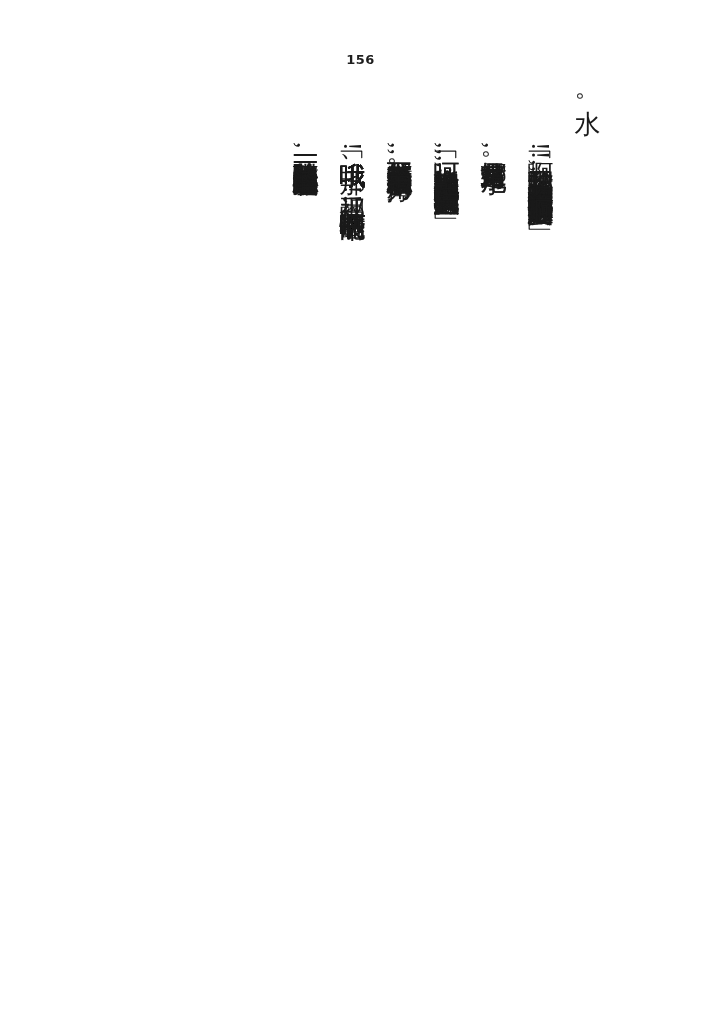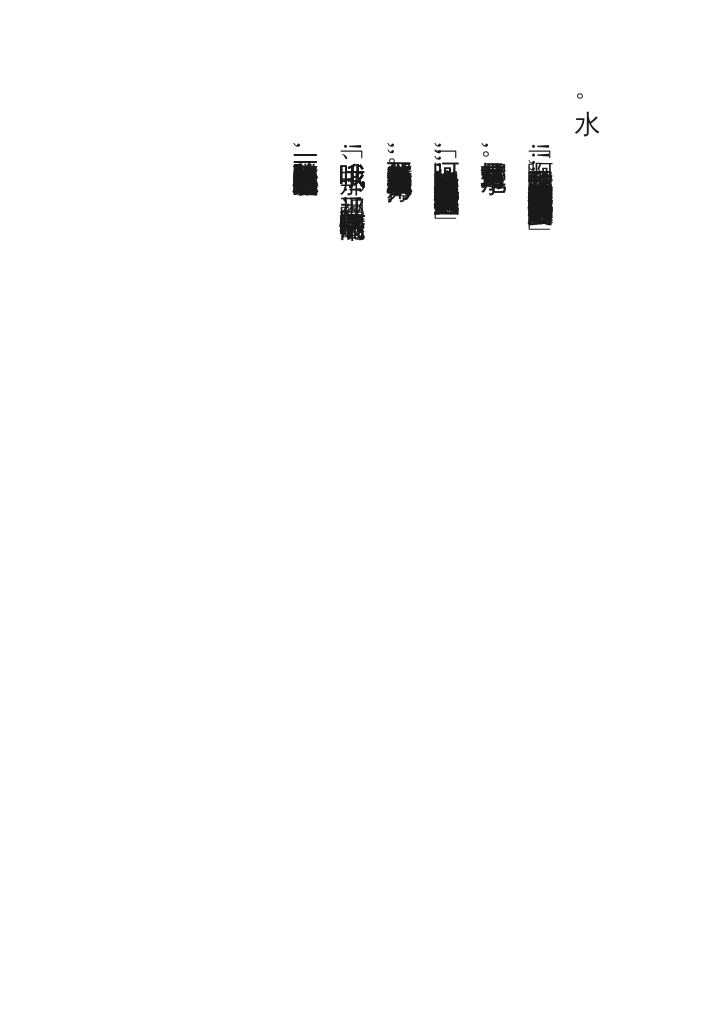--- a/index.html
+++ b/index.html
@@ -54,20 +54,21 @@
     text-indent: 2em;
   }
   .text-block p.no-indent {
     text-indent: 0;
   }
 </style>
 </head>
 <body>
 
 <div class="page">
+  <div class="page-number">156</div>
   <div class="text-block">
       <p class="no-indent">水。</p>
       <p>「啊!都噴到我臉上了!哈哈哈,果然是個色到骨子裡的賤婊子啊,連把手指插進嘴裡都能高潮,真不虧是『紅髮的淫豚姬』啊。」</p>
       <p>雷娜蕾站起身來,甩了甩手。</p>
       <p>「呵呵,這樣的話,我看也算調教的差不多了吧,等交到主人手上時,我們也不算辜負主人的期待。」</p>
       <p>卡拉瓦那笑道,順手捏住了莉雅絲的陰核,用力一擰。</p>
       <p>「哦哦哦哦哦哦哦!那、那裡!騷穴!千萬不能碰啊啊啊啊啊啊啊啊啊啊啊啊啊啊啊!」</p>
       <p>隨著莉雅絲的一陣大叫,莉雅絲的陰道如噴泉一般噴出超大量的淫</p>
     </div>
 </div>

